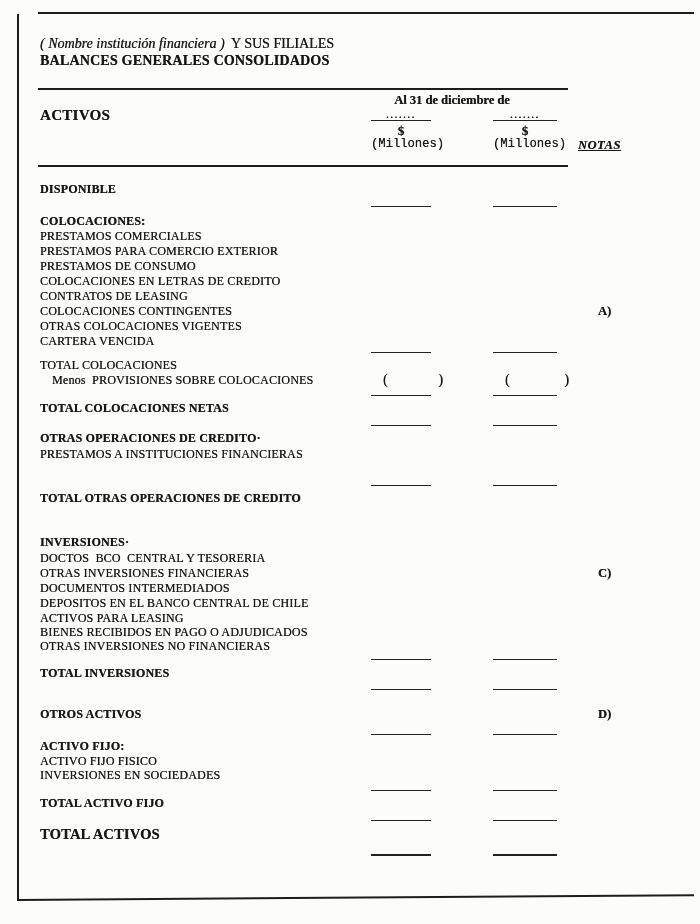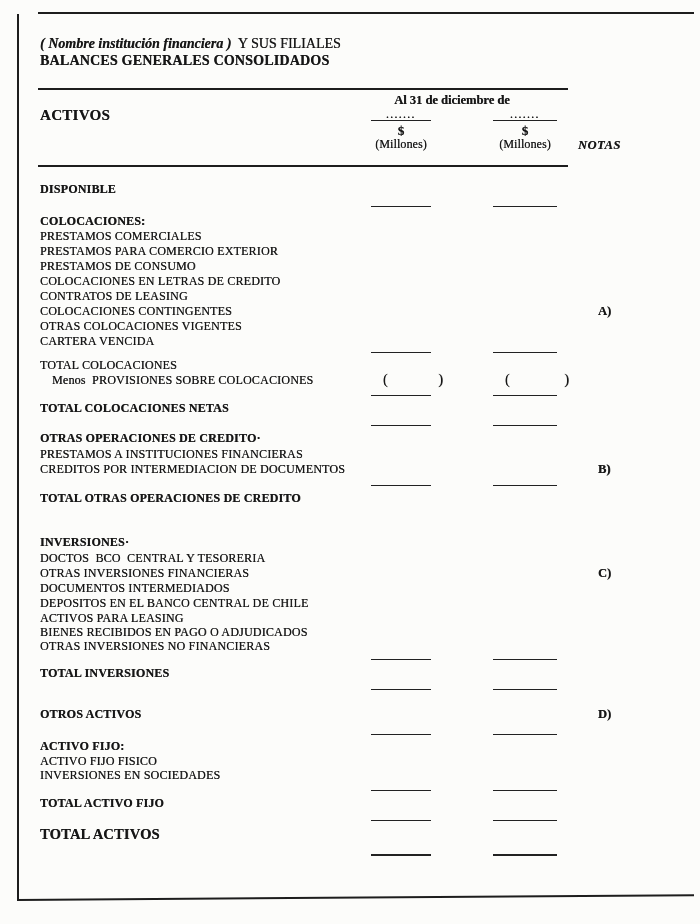--- a/index.html
+++ b/index.html
@@ -13,28 +13,28 @@
   .lblrow{position:absolute;left:0;width:100%;height:17px;}
   .lbl{position:absolute;left:40px;font-size:12px;letter-spacing:.2px;white-space:pre;line-height:15px;}
   .b{font-weight:700;}
   .big{font-size:14.5px;}
   .note{position:absolute;left:598px;font-size:12.5px;font-weight:700;line-height:15px;}
   .c1{left:371px;width:60px;}
   .c2{left:493px;width:64px;}
   .ul{position:absolute;height:0;border-top:1.7px solid #222;}
   .pr{position:absolute;display:flex;justify-content:space-between;font-size:14px;line-height:15px;top:-1px;}
   .title1{font-size:14px;white-space:pre;}
-  .it{font-style:italic;font-weight:bold;}
+  .it{font-style:italic;}
   .title2{font-size:14px;font-weight:700;letter-spacing:.2px;}
   .section{font-size:15px;font-weight:700;letter-spacing:.3px;}
   .period{font-size:12.5px;font-weight:700;text-align:center;width:200px;}
   .dothead{position:absolute;height:13px;border-bottom:1.7px solid #222;text-align:center;}
   .dots{display:block;font-size:9px;font-weight:700;letter-spacing:2px;line-height:9px;margin-top:4px;}
   .cur{position:absolute;text-align:center;font-size:13px;font-weight:700;line-height:13px;}
-  .unit{position:absolute;text-align:center;font-size:12px;line-height:13px;letter-spacing:.1px;}
+  .unit{position:absolute;text-align:center;font-size:12px;line-height:13px;letter-spacing:.1px;font-family:Liberation Mono, monospace;}
   .notashead{position:absolute;left:578px;font-size:12.5px;font-weight:700;font-style:italic;letter-spacing:.5px;line-height:13px;}
 </style>
 </head>
 <body>
 
 <div class="page">
 
   <div class="rule" style="top:12px;left:38px;width:656px;height:2px;"></div>
   <div class="rule" style="top:14px;left:17px;width:2px;height:886px;"></div>
   <div class="rule" style="top:899px;left:17px;width:677px;height:2px;transform:rotate(-0.4deg);transform-origin:left center;"></div>
@@ -54,21 +54,21 @@
   <div class="dothead c2" style="top:107px;">
       <span class="dots">.......</span>
     </div>
 
   <div class="cur c1" style="top:124px;">$</div>
   <div class="cur c2" style="top:124px;">$</div>
 
   <div class="unit c1" style="top:138px;">(Millones)</div>
   <div class="unit c2" style="top:138px;">(Millones)</div>
 
-  <div class="notashead" style="top:139px;">NOTAS</div>
+  <div class="notashead" style="top:139px;text-decoration:underline;">NOTAS</div>
 
   <div class="rule" style="top:165px;left:38px;width:530px;height:1.7px;"></div>
 
   <div class="lblrow" style="top:182px;">
       <span class="lbl b">DISPONIBLE</span>
     </div>
   <div class="lblrow" style="top:206px;">
       <span class="ul c1"></span>
       <span class="ul c2"></span>
     </div>
@@ -131,24 +131,20 @@
       <span class="ul c1"></span>
       <span class="ul c2"></span>
     </div>
 
   <div class="lblrow" style="top:431px;">
       <span class="lbl b">OTRAS OPERACIONES DE CREDITO·</span>
     </div>
   <div class="lblrow" style="top:447px;">
       <span class="lbl">PRESTAMOS A INSTITUCIONES FINANCIERAS</span>
     </div>
-  <div class="lblrow" style="top:462px;">
-      <span class="lbl">CREDITOS POR INTERMEDIACION DE DOCUMENTOS</span>
-      <span class="note">B)</span>
-    </div>
   <div class="lblrow" style="top:485px;">
       <span class="ul c1"></span>
       <span class="ul c2"></span>
     </div>
   <div class="lblrow" style="top:491px;">
       <span class="lbl b">TOTAL OTRAS OPERACIONES DE CREDITO</span>
     </div>
 
   <div class="lblrow" style="top:535px;">
       <span class="lbl b">INVERSIONES·</span>

